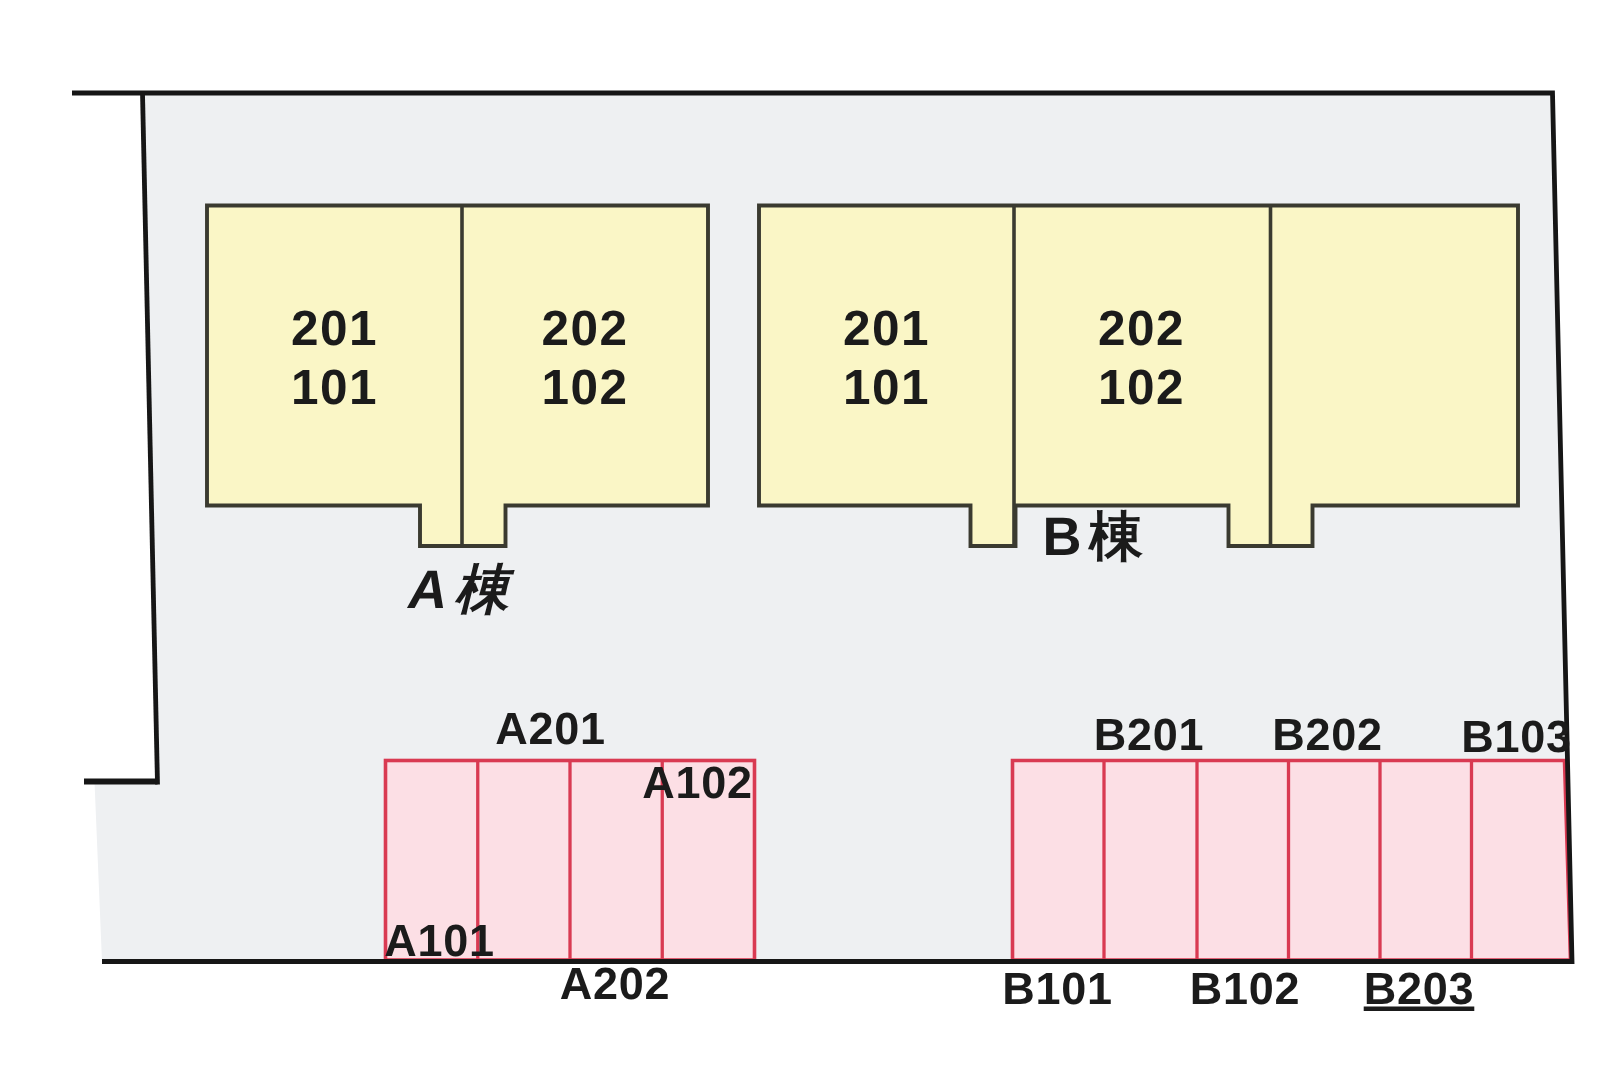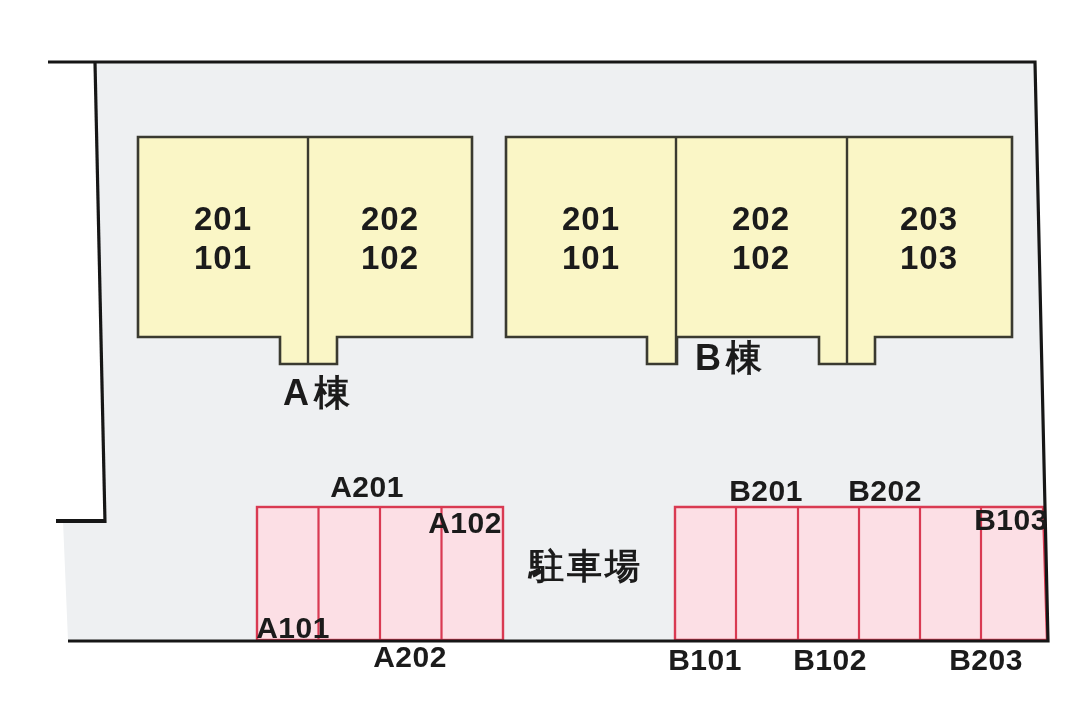--- a/index.html
+++ b/index.html
@@ -72,35 +72,30 @@
   </div>
 
   <div class="lbl unit-lbl" style="left:591px;top:238px;">
     <div>201</div>
     <div>101</div>
   </div>
   <div class="lbl unit-lbl" style="left:761px;top:238px;">
     <div>202</div>
     <div>102</div>
   </div>
-  <div class="lbl unit-lbl" style="left:929px;top:238px;">
-    <div>203</div>
-    <div>103</div>
-  </div>
 
-  <div class="lbl bldg-lbl" style="left:319px;top:393px;">A棟</div>
+  <div class="lbl bldg-lbl" style="left:308px;top:393px;font-style:italic;">A棟</div>
   <div class="lbl bldg-lbl" style="left:731px;top:358px;">B棟</div>
 
-  <div class="lbl area-lbl" style="left:586px;top:565px;">駐車場</div>
 
   <div class="lbl park-lbl" style="left:349px;top:487px;margin-left:18px;">A201</div>
   <div class="lbl park-lbl" style="left:465px;top:487px;margin-top:36px;">A102</div>
   <div class="lbl park-lbl" style="left:293px;top:628px;">A101</div>
   <div class="lbl park-lbl" style="left:410px;top:657px;">A202</div>
 
   <div class="lbl park-lbl" style="left:766px;top:491px;">B201</div>
   <div class="lbl park-lbl" style="left:885px;top:491px;text-align:right;">B202</div>
-  <div class="lbl park-lbl" style="left:1011px;top:520px;">B103</div>
+  <div class="lbl park-lbl" style="left:1011px;top:492px;">B103</div>
   <div class="lbl park-lbl" style="left:705px;top:660px;">B101</div>
   <div class="lbl park-lbl" style="left:830px;top:660px;">B102</div>
-  <div class="lbl park-lbl" style="left:986px;top:660px;">B203</div>
+  <div class="lbl park-lbl" style="left:946px;top:660px;text-decoration:underline;">B203</div>
 
 </div>
 
 </body></html>

